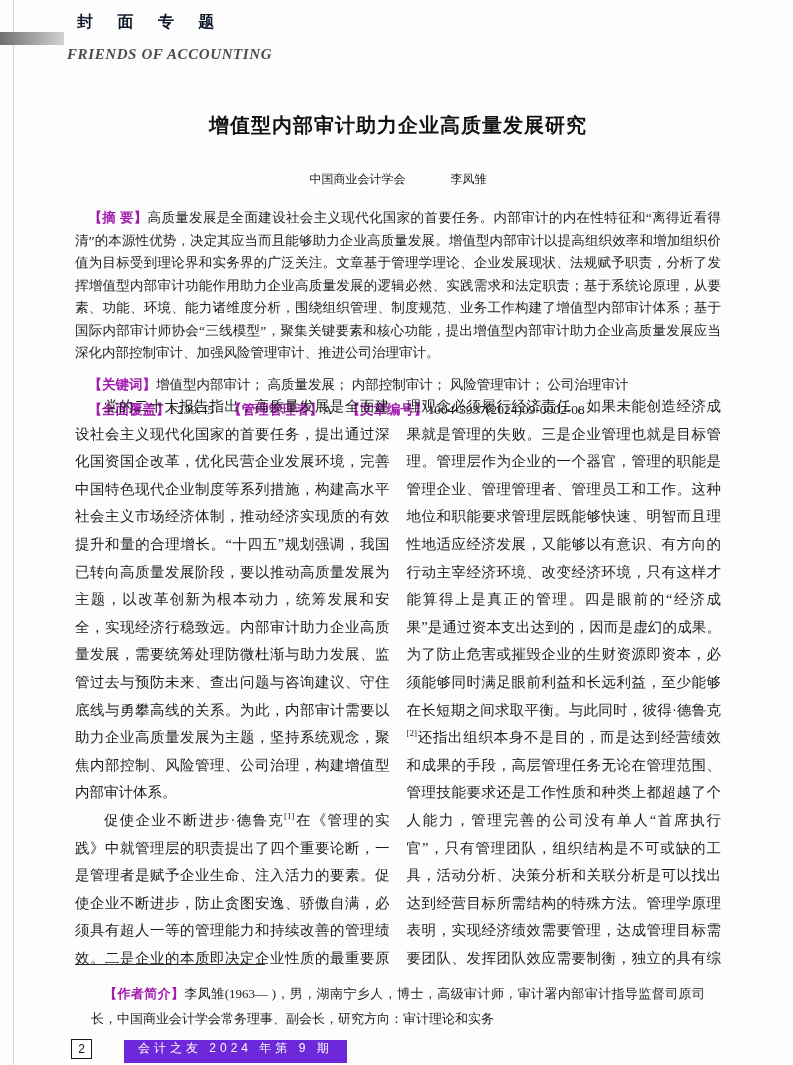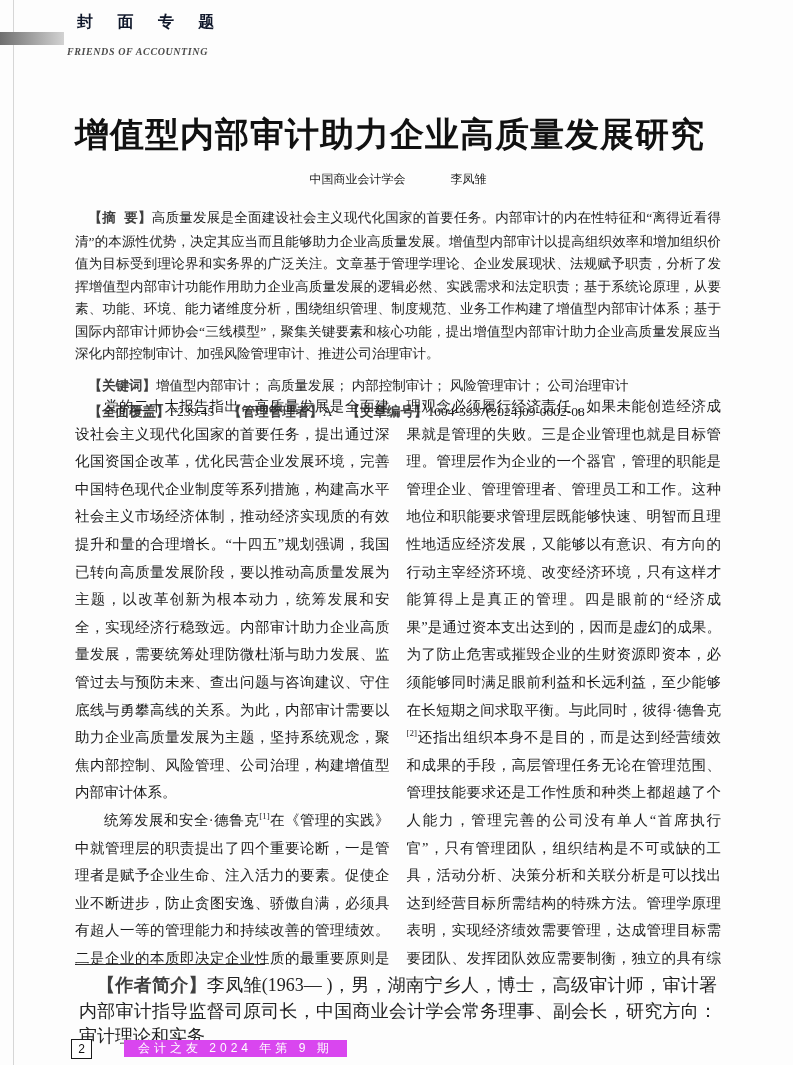--- a/index.html
+++ b/index.html
@@ -9,59 +9,59 @@
     overflow:hidden;
   }
   .scan-line{position:absolute;left:13px;top:0;bottom:0;width:1px;background:#d6d6d6;}
 
   
   .grad-bar{position:absolute;left:0;top:32px;width:64px;height:13px;
     background:linear-gradient(to right,#6f6f6f,#d2d2d2);}
   .hdr-cn{position:absolute;left:77px;top:12px;font-family:"Liberation Sans","DejaVu Sans",sans-serif;
     font-weight:700;font-size:16px;letter-spacing:10px;color:#0f172a;white-space:nowrap;}
   .hdr-en{position:absolute;left:67px;top:46px;font-style:italic;font-weight:700;
-    font-size:10px;color:#4c4c4c;letter-spacing:0.6px;white-space:nowrap;}
+    font-size:15px;color:#4c4c4c;letter-spacing:0.6px;white-space:nowrap;}
 
   
-  .title{position:absolute;left:75px;top:112px;width:646px;
+  .title{position:absolute;left:75px;top:112px;width:646px;text-align:center;
     font-family:"Liberation Sans","DejaVu Sans",sans-serif;font-weight:700;
-    font-size:34px;letter-spacing:1px;color:#111;}
+    font-size:20px;letter-spacing:1px;color:#111;}
   .byline{position:absolute;left:75px;top:171px;width:646px;text-align:center;
     font-size:12px;color:#222;}
   .byline .affil{margin-right:42px;}
 
   
   .meta{position:absolute;left:75px;top:207px;width:646px;
     font-size:13.5px;line-height:22.5px;text-align:justify;color:#222;}
   .meta p{margin:0;text-indent:1em;}
   .meta p.kw{margin-top:9px;}
   .meta p.clc{margin-top:3px;text-align:left;}
-  .blabel{font-family:Liberation Mono, monospace;font-weight:700;color:#404040;}
+  .blabel{font-family:Liberation Serif, serif;font-weight:700;color:#a21caf;}
   .clc .val{margin-right:14px;}
 
   
   .columns{position:absolute;left:75px;top:393px;width:646px;height:573px;
     display:flex;gap:17px;overflow:hidden;}
   .col{width:318px;font-size:14.5px;line-height:27.6px;text-align:justify;color:#1c1c1c;}
   .col p{margin:0;text-indent:2em;}
   .sec-head{font-family:"Liberation Sans","DejaVu Sans",sans-serif;font-weight:700;
     text-indent:2em;margin:12px 0 5px 0 !important;color:#111;}
   sup.ref{font-size:9px;vertical-align:super;line-height:0;}
 
   
   .footnote{position:absolute;left:75px;top:964px;width:646px;}
   .fn-rule{width:190px;height:0;border-top:1.5px solid #2a2a2a;margin-bottom:8px;}
-  .fn-text{font-size:18px;line-height:25px;text-align:justify;color:#222;margin:4px;text-indent:1em;}
+  .fn-text{font-size:13px;line-height:25px;text-align:justify;color:#222;margin:16px;text-indent:1em;}
 
   
   .page-box{position:absolute;left:71px;top:1039px;width:19px;height:18px;
     border:1.5px solid #1a1a1a;font-family:"Liberation Sans","DejaVu Sans",sans-serif;
     font-size:12px;line-height:18px;text-align:center;color:#111;background:#fff;}
-  .footer-bar{position:absolute;left:124px;top:1040px;height:17px;padding:0 14px;
-    background:#d946ef;color:#fff;font-family:"Liberation Sans","DejaVu Sans",sans-serif;
+  .footer-bar{position:absolute;left:124px;top:1040px;height:23px;padding:0 14px;
+    background:#6d28d9;color:#fff;font-family:"Liberation Sans","DejaVu Sans",sans-serif;
     font-size:12px;line-height:17px;letter-spacing:4px;white-space:nowrap;}
 </style>
 </head>
 <body>
 
 <div class="scan-line"></div>
 
 <div class="grad-bar"></div>
 <div class="hdr-cn">封 面 专 题</div>
 <div class="hdr-en">FRIENDS OF ACCOUNTING</div>
@@ -80,21 +80,21 @@
     <span class="blabel">【关键词】</span><span>增值型内部审计；  高质量发展；  内部控制审计；  风险管理审计；  公司治理审计</span>
   </p>
   <p class="clc">
     <span class="blabel">【全面覆盖】</span><span class="val">F239.45</span><span class="blabel">【管理管理者】</span><span class="val">A</span><span class="blabel">【文章编号】</span><span>1004-5937(2024)09-0002-08</span>
   </p>
 </div>
 
 <div class="columns">
   <div class="col">
     <p>党的二十大报告指出，高质量发展是全面建设社会主义现代化国家的首要任务，提出通过深化国资国企改革，优化民营企业发展环境，完善中国特色现代企业制度等系列措施，构建高水平社会主义市场经济体制，推动经济实现质的有效提升和量的合理增长。“十四五”规划强调，我国已转向高质量发展阶段，要以推动高质量发展为主题，以改革创新为根本动力，统筹发展和安全，实现经济行稳致远。内部审计助力企业高质量发展，需要统筹处理防微杜渐与助力发展、监管过去与预防未来、查出问题与咨询建议、守住底线与勇攀高线的关系。为此，内部审计需要以助力企业高质量发展为主题，坚持系统观念，聚焦内部控制、风险管理、公司治理，构建增值型内部审计体系。</p>
-    <p><span>统筹发展和安全·德鲁克</span><sup class="ref">[1]</sup><span>在《管理的实践》中就管理层的职责提出了四个重要论断，一是管理者是赋予企业生命、注入活力的要素。促使企业不断进步，防止贪图安逸、骄傲自满，必须具有超人一等的管理能力和持续改善的管理绩效。二是企业的本质即决定企业性质的最重要原则是经济绩效。企业促进社会发展、遵循社会的政治信念和伦</span></p>
+    <p><span>促使企业不断进步·德鲁克</span><sup class="ref">[1]</sup><span>在《管理的实践》中就管理层的职责提出了四个重要论断，一是管理者是赋予企业生命、注入活力的要素。促使企业不断进步，防止贪图安逸、骄傲自满，必须具有超人一等的管理能力和持续改善的管理绩效。二是企业的本质即决定企业性质的最重要原则是经济绩效。企业促进社会发展、遵循社会的政治信念和伦</span></p>
   </div>
   <div class="col">
     <p style="text-indent:0;"><span>理观念必须履行经济责任，如果未能创造经济成果就是管理的失败。三是企业管理也就是目标管理。管理层作为企业的一个器官，管理的职能是管理企业、管理管理者、管理员工和工作。这种地位和职能要求管理层既能够快速、明智而且理性地适应经济发展，又能够以有意识、有方向的行动主宰经济环境、改变经济环境，只有这样才能算得上是真正的管理。四是眼前的“经济成果”是通过资本支出达到的，因而是虚幻的成果。为了防止危害或摧毁企业的生财资源即资本，必须能够同时满足眼前利益和长远利益，至少能够在长短期之间求取平衡。与此同时，彼得·德鲁克</span><sup class="ref">[2]</sup><span>还指出组织本身不是目的，而是达到经营绩效和成果的手段，高层管理任务无论在管理范围、管理技能要求还是工作性质和种类上都超越了个人能力，管理完善的公司没有单人“首席执行官”，只有管理团队，组织结构是不可或缺的工具，活动分析、决策分析和关联分析是可以找出达到经营目标所需结构的特殊方法。管理学原理表明，实现经济绩效需要管理，达成管理目标需要团队、发挥团队效应需要制衡，独立的具有综合性的内部审计是有效制衡的最佳选择。这种必要性决定了内部审计监督区别于其他监督的地位、特征和优势。内部审计作为构建集中统一、全面覆盖、权威高效审计监督体系的重要组成部分，因为存在和作用于各领域和行业、各部门和单位的本源性或者说内在性，而具有“离得近看得清”的特征。正是因为内部审计所</span></p>
   </div>
 </div>
 
 <div class="footnote">
   <div class="fn-rule"></div>
   <p class="fn-text">
     <span class="blabel">【作者简介】</span><span>李凤雏(1963— )，男，湖南宁乡人，博士，高级审计师，审计署内部审计指导监督司原司长，中国商业会计学会常务理事、副会长，研究方向：审计理论和实务</span>

